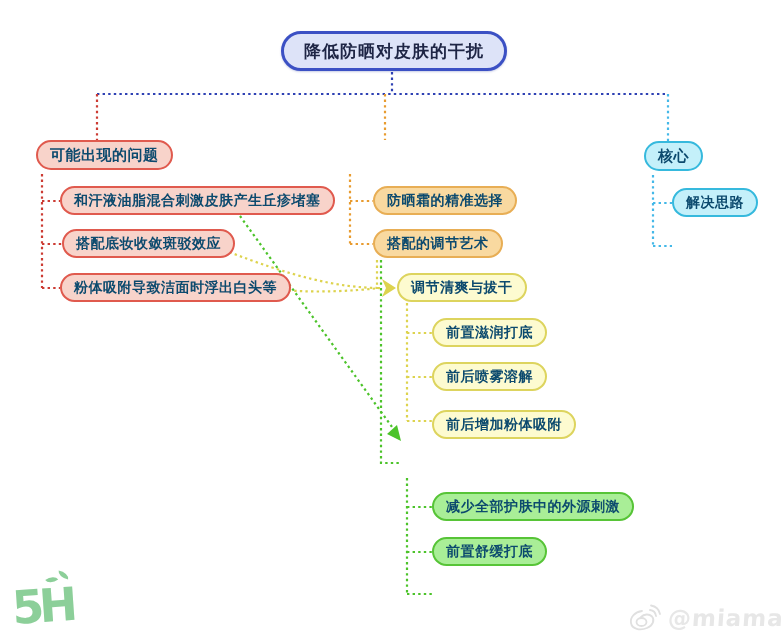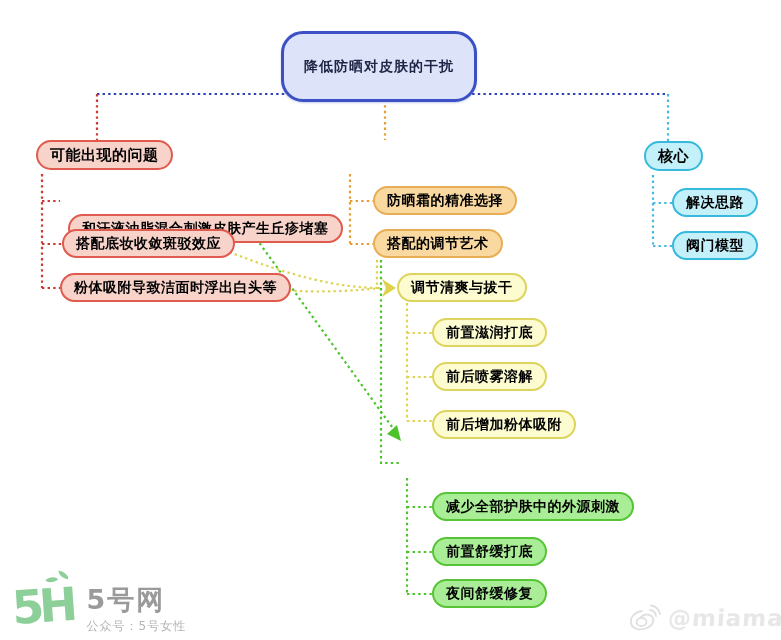--- a/index.html
+++ b/index.html
@@ -15,28 +15,28 @@
   .w-red    { stroke:var(--line_red); }
   .w-orange { stroke:var(--line_orange); }
   .w-cyan   { stroke:var(--line_cyan); }
   .w-yellow { stroke:var(--line_yellow); }
   .w-green  { stroke:var(--line_green); }
   .a-yellow { fill:var(--line_yellow); stroke:none; }
   .a-green  { fill:var(--line_green);  stroke:none; }
 
   .node {
     position:absolute; box-sizing:border-box; white-space:nowrap;
-    font-weight:700; font-size:14px; line-height:1.2; color:#000000;
+    font-weight:700; font-size:14px; line-height:1.2; color:#0c4a6e;
     border-style:solid; border-width:2.5px; border-radius:16px;
     padding:4px 12px; letter-spacing:0.5px;
   }
   .lv1  { font-size:15px; border-radius:17px; }
   .root {
-    font-size:14px; border-width:3px; border-radius:22px;
-    padding:24px 20px; color:#1e2545; letter-spacing:1px;
+    font-size:17px; border-width:3px; border-radius:22px;
+    padding:7px 20px; color:#1e2545; letter-spacing:1px;
     box-shadow:0 1px 2px rgba(40,60,160,0.25);
   }
   .root   { background:var(--root_fill);   border-color:var(--root_border); }
   .t-red  { background:var(--red_fill);    border-color:var(--red_border); }
   .t-orange  { background:var(--orange_fill);       border-color:var(--orange_border); }
   .t-orange2 { background:var(--orange_child_fill); border-color:var(--orange_child_border);text-align:right; }
   .t-yellow  { background:var(--yellow_fill);  border-color:var(--yellow_border); }
   .t-green   { background:var(--green_fill);   border-color:var(--green_border); }
   .t-cyan    { background:var(--cyan_fill);    border-color:var(--cyan_border); }
 
@@ -91,49 +91,43 @@
     <path class="dot w-yellow" d="M283,290 C318,293 352,291 380,288"></path>
     <polygon class="a-yellow" points="382,279 396,288 382,297 386,288"></polygon>
 
     <path class="dot w-green" d="M240,216 L392,427"></path>
     <polygon class="a-green" points="401,441 387,434 397,425"></polygon>
   </svg>
 
   <div class="node root" style="left:281px; top:31px;">降低防晒对皮肤的干扰</div>
 
   <div class="node lv1 t-red" style="left:36px; top:140px;">可能出现的问题</div>
-  <div class="node t-red" style="left:68px; top:186px;margin-top:28px;">和汗液油脂混合刺激皮肤产生丘疹堵塞</div>
+  <div class="node t-red" style="left:60px; top:186px;">和汗液油脂混合刺激皮肤产生丘疹堵塞</div>
   <div class="node t-red" style="left:62px; top:229px;">搭配底妆收敛斑驳效应</div>
   <div class="node t-red" style="left:60px; top:273px;">粉体吸附导致洁面时浮出白头等</div>
 
   <div class="node t-orange2" style="left:373px; top:186px;">防晒霜的精准选择</div>
   <div class="node t-orange2" style="left:373px; top:229px;">搭配的调节艺术</div>
 
   <div class="node t-yellow" style="left:397px; top:273px;">调节清爽与拔干</div>
   <div class="node t-yellow" style="left:432px; top:318px;">前置滋润打底</div>
   <div class="node t-yellow" style="left:432px; top:362px;text-align:center;">前后喷雾溶解</div>
   <div class="node t-yellow" style="left:432px; top:410px;">前后增加粉体吸附</div>
 
   <div class="node t-green" style="left:432px; top:492px;">减少全部护肤中的外源刺激</div>
   <div class="node t-green" style="left:432px; top:537px;">前置舒缓打底</div>
-  <div class="node t-green" style="left:432px; top:579px;">夜间舒缓修复</div>
 
   <div class="node lv1 t-cyan" style="left:644px; top:141px;text-align:center;">核心</div>
   <div class="node t-cyan" style="left:672px; top:188px;">解决思路</div>
-  <div class="node t-cyan" style="left:672px; top:231px;">阀门模型</div>
 
   <div class="footer-logo">
     <div class="logo-mark">
       <span>5H</span>
       <span class="leaf leaf1"></span>
       <span class="leaf leaf2"></span>
-    </div>
-    <div class="logo-text">
-      <div class="site-name">5号网</div>
-      <div class="site-sub">公众号：5号女性</div>
     </div>
   </div>
 
   <div class="watermark">
     <svg width="34" height="30" viewBox="0 0 34 30">
       <g fill="none" stroke="#e0e0e0" stroke-width="1.8" stroke-linecap="round">
         <path d="M14,8 C7,9 2,14 3,20 C4,26 12,28 19,25 C25,22.5 27,17 24,13.5 C21,10.5 16,11 13,14"></path>
         <ellipse cx="13.5" cy="19" rx="5" ry="4"></ellipse>
         <path d="M22,7 A7,7 0 0 1 28,13"></path>
         <path d="M23,2.5 A11,11 0 0 1 32,11"></path>

